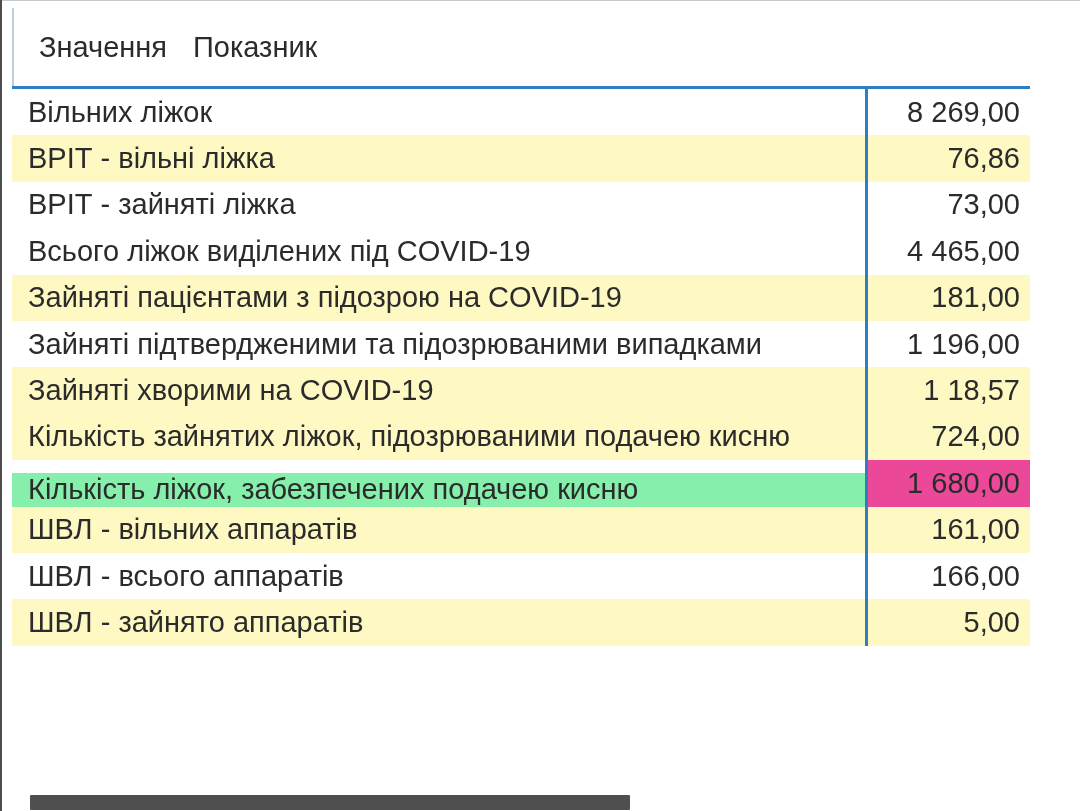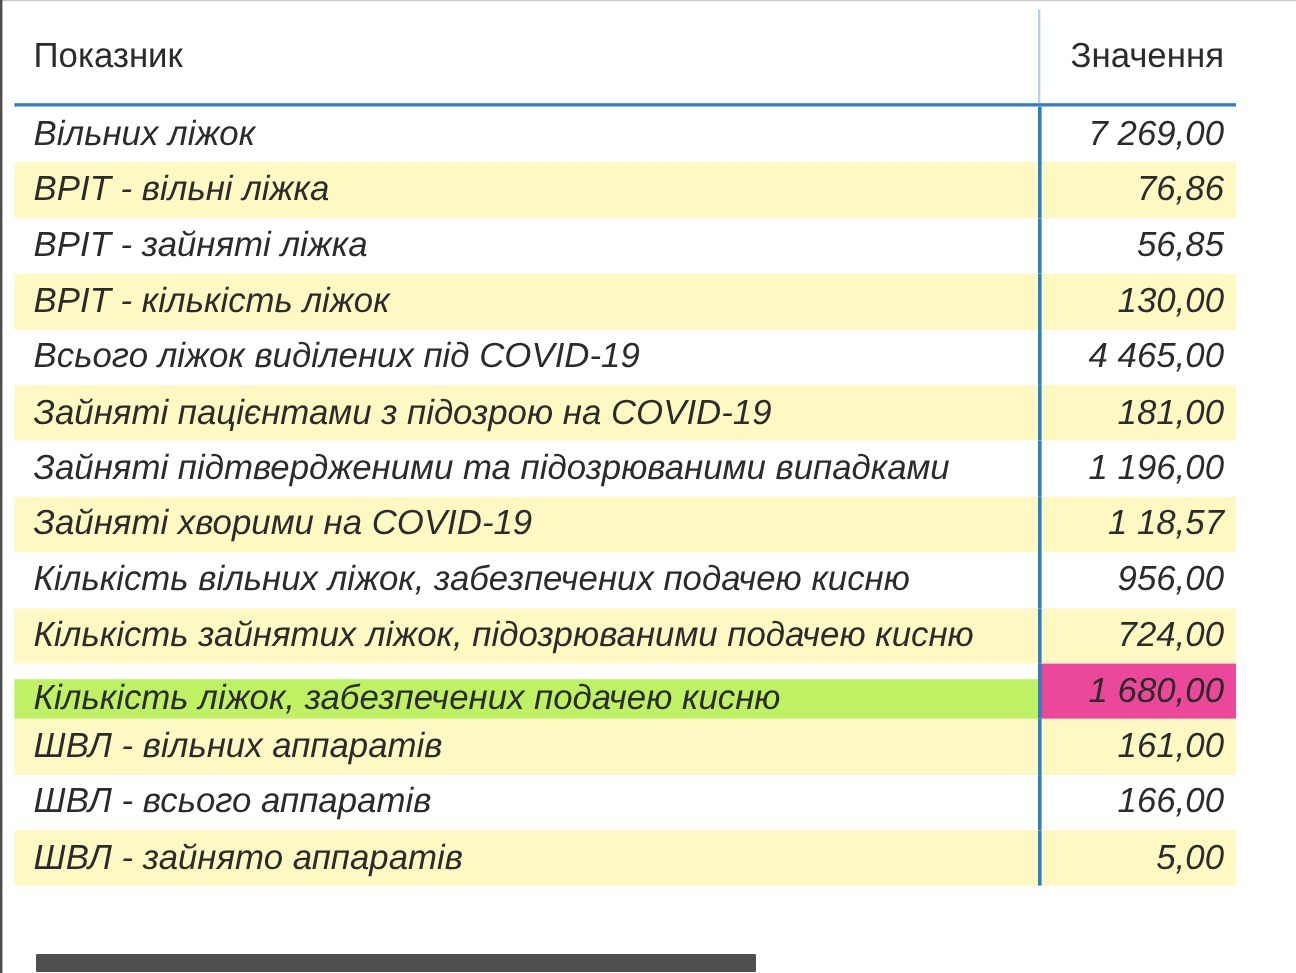--- a/index.html
+++ b/index.html
@@ -69,91 +69,82 @@
   .row.alt .cell { background: #fef9c3; }
   .cell {
     display: flex;
     align-items: center;
     font-size: 29px;
     color: #2b2b2b;
     box-sizing: border-box;
     white-space: nowrap;
     overflow: hidden;
     background: #ffffff;
-    font-style: italic;
   }
   .cell.label {
     flex: 1;
     padding-left: 16px;
   }
   .cell.value {
     width: 165px;
     justify-content: flex-end;
     padding-right: 10px;
     border-left: 3px solid #2e7fc1;
   }
-  .row.selected .cell.label { background: #bef264; margin-top: 13px; }
+  .row.selected .cell.label { background: #86efac; margin-top: 13px; }
   .row.selected .cell.value { background: #ec4899; }
   .h-scrollbar-thumb {
     position: absolute;
     left: 30px;
     top: 795px;
     width: 600px;
     height: 15px;
     background: #4f4f4f;
     border-radius: 1px;
   }
 </style>
 </head>
 <body>
 
 <div class="top-border"></div>
 <div class="left-border"></div>
 
 <div class="table-visual">
   <div class="hdr-row">
+    <div class="hdr-cell value">Значення</div>
     <div class="hdr-cell label">Показник</div>
-    <div class="hdr-cell value">Значення</div>
   </div>
   <div>
       <div class="row">
         <div class="cell label">Вільних ліжок</div>
-        <div class="cell value">7 269,00</div>
+        <div class="cell value">8 269,00</div>
       </div>
       <div class="row alt">
         <div class="cell label">ВРІТ - вільні ліжка</div>
         <div class="cell value">76,86</div>
       </div>
       <div class="row">
         <div class="cell label">ВРІТ - зайняті ліжка</div>
-        <div class="cell value">56,85</div>
-      </div>
-      <div class="row alt">
-        <div class="cell label">ВРІТ - кількість ліжок</div>
-        <div class="cell value">130,00</div>
+        <div class="cell value">73,00</div>
       </div>
       <div class="row">
         <div class="cell label">Всього ліжок виділених під COVID-19</div>
         <div class="cell value">4 465,00</div>
       </div>
       <div class="row alt">
         <div class="cell label">Зайняті пацієнтами з підозрою на COVID-19</div>
         <div class="cell value">181,00</div>
       </div>
       <div class="row">
         <div class="cell label">Зайняті підтвердженими та підозрюваними випадками</div>
         <div class="cell value">1 196,00</div>
       </div>
       <div class="row alt">
         <div class="cell label">Зайняті хворими на COVID-19</div>
         <div class="cell value">1 18,57</div>
-      </div>
-      <div class="row">
-        <div class="cell label">Кількість вільних ліжок, забезпечених подачею кисню</div>
-        <div class="cell value">956,00</div>
       </div>
       <div class="row alt">
         <div class="cell label">Кількість зайнятих ліжок, підозрюваними подачею кисню</div>
         <div class="cell value">724,00</div>
       </div>
       <div class="row selected">
         <div class="cell label">Кількість ліжок, забезпечених подачею кисню</div>
         <div class="cell value">1 680,00</div>
       </div>
       <div class="row alt">

